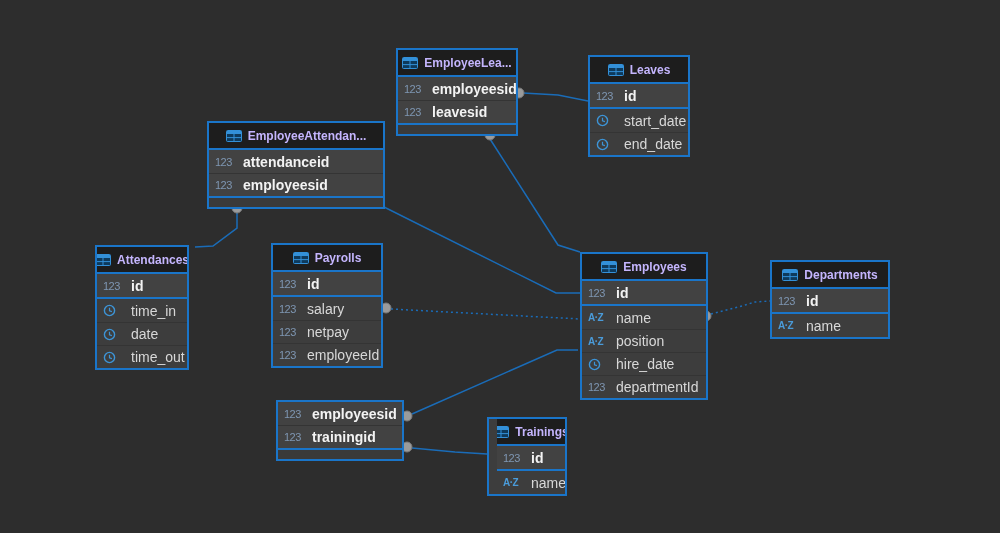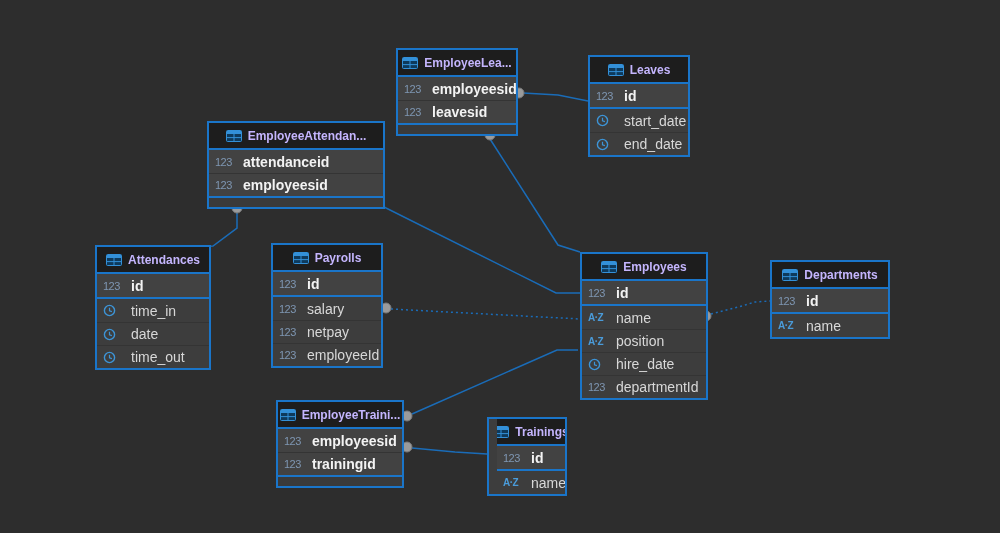--- a/index.html
+++ b/index.html
@@ -152,21 +152,21 @@
             </div>
             <div class="row pk">
     <span class="ticon num">123</span>
               <span class="cname">employeesid</span>
             </div>
           </div>
 
        <div class="tfoot"></div>
      </div>
       </div>
-      <div class="table" style="left: 95px; top: 245px; width: 116px;">
+      <div class="table" style="left: 95px; top: 245px; width: 94px;">
         <div class="thead">
        <span class="ticon grid">
             <svg width="16" height="12" viewBox="0 0 16 12">
   <rect x="0.5" y="0.5" width="15" height="11" rx="1" fill="#0e3a5c" stroke="#3390d8"></rect>
   <rect x="1" y="1" width="14" height="3" fill="#3390d8"></rect>
   <line x1="1" y1="7.6" x2="15" y2="7.6" stroke="#3390d8"></line>
   <line x1="8" y1="4" x2="8" y2="11" stroke="#3390d8"></line>
             </svg>
           </span>
        <span class="ttitle">Attendances</span>
@@ -313,31 +313,20 @@
        <div class="cols">
             <div class="row">
     <span class="ticon az">A·Z</span>
               <span class="cname">name</span>
             </div>
           </div>
 
      </div>
       </div>
       <div class="table" style="left: 276px; top: 400px; width: 128px;">
-        <div class="thead">
-       <span class="ticon grid">
-            <svg width="16" height="12" viewBox="0 0 16 12">
-  <rect x="0.5" y="0.5" width="15" height="11" rx="1" fill="#0e3a5c" stroke="#3390d8"></rect>
-  <rect x="1" y="1" width="14" height="3" fill="#3390d8"></rect>
-  <line x1="1" y1="7.6" x2="15" y2="7.6" stroke="#3390d8"></line>
-  <line x1="8" y1="4" x2="8" y2="11" stroke="#3390d8"></line>
-            </svg>
-          </span>
-       <span class="ttitle">EmployeeTraini...</span>
-     </div>
      <div class="tbody">
        <div class="pks">
             <div class="row pk">
     <span class="ticon num">123</span>
               <span class="cname">employeesid</span>
             </div>
             <div class="row pk">
     <span class="ticon num">123</span>
               <span class="cname">trainingid</span>
             </div>

